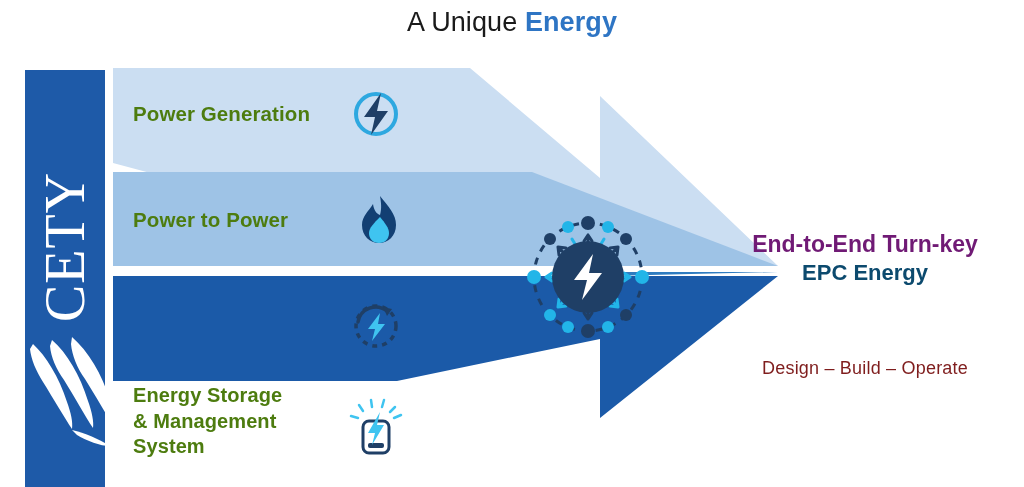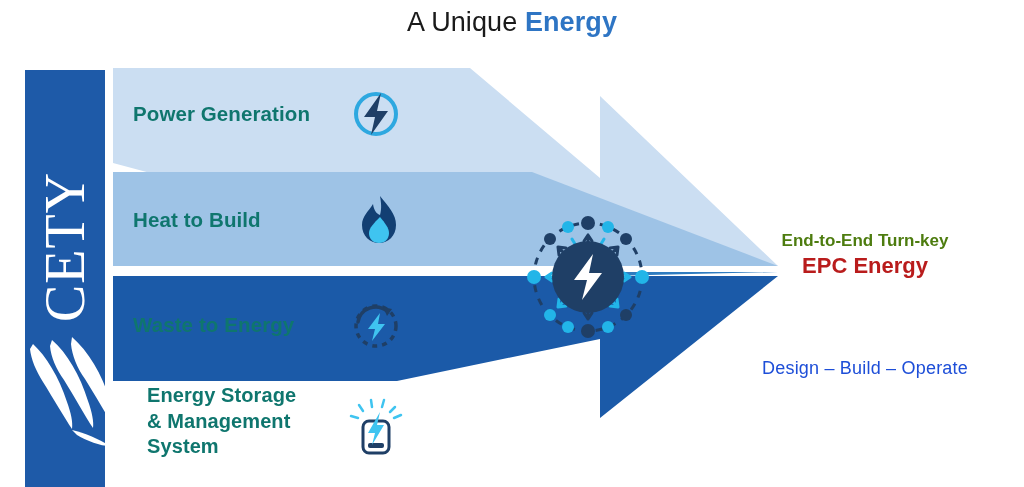--- a/index.html
+++ b/index.html
@@ -34,42 +34,42 @@
     position:absolute;left:-93px;top:145px;width:266px;
     transform:rotate(-90deg);
     text-align:center;
     color:#ffffff;font-size:56px;font-weight:400;letter-spacing:1px;
     font-family:"Liberation Serif", serif;
   }
 
   
   .band-label{
     position:absolute;
-    color:#0f766e;font-weight:700;font-size:20.5px;
+    color:#4d7c0f;font-weight:700;font-size:20.5px;
     letter-spacing:.1px;line-height:1.28;
     white-space:pre-line;
   }
   #lbl0{left:133px;top:57px;}
   #lbl1{left:133px;top:163px;}
   #lbl2{left:133px;top:268px;}
-  #lbl3{left:133px;top:339px;font-size:20px;margin-left:14px;}
+  #lbl3{left:133px;top:339px;font-size:20px;}
 
   
   .right-block{
     position:absolute;left:706px;top:186px;width:318px;text-align:center;
   }
   .right-block .l1,.right-block .l3{
-    color:#4d7c0f;font-size:17px;font-weight:700;line-height:1.28;
+    color:#701a75;font-size:23px;font-weight:700;line-height:1.28;
   }
   .right-block .l2{
-    color:#b91c1c;font-size:22px;font-weight:700;line-height:1.28;
+    color:#0c4a6e;font-size:22px;font-weight:700;line-height:1.28;
   }
   .tagline{
     position:absolute;left:706px;top:314px;width:318px;text-align:center;
-    color:#1d4ed8;font-size:18px;font-weight:400;letter-spacing:.2px;
+    color:#7f1d1d;font-size:18px;font-weight:400;letter-spacing:.2px;
   }
 </style>
 </head>
 <body>
 
 <div id="stage">
 
   <div class="title">
     <span>A Unique </span><span class="accent">Energy</span>
   </div>
@@ -2780,22 +2780,21 @@
         </g>
       </g>
 
     </svg>
 
     <div class="cety-wrap">
       <div class="cety-text">CETY</div>
     </div>
 
     <div class="band-label" id="lbl0">Power Generation</div>
-    <div class="band-label" id="lbl1">Heat to Build</div>
-    <div class="band-label" id="lbl2">Waste to Energy</div>
+    <div class="band-label" id="lbl1">Power to Power</div>
     <div class="band-label" id="lbl3">Energy Storage
 &amp; Management
 System</div>
 
     <div class="right-block">
       <div class="l1">End-to-End Turn-key</div>
       <div class="l2">EPC Energy</div>
     </div>
 
     <div class="tagline">Design – Build – Operate</div>

